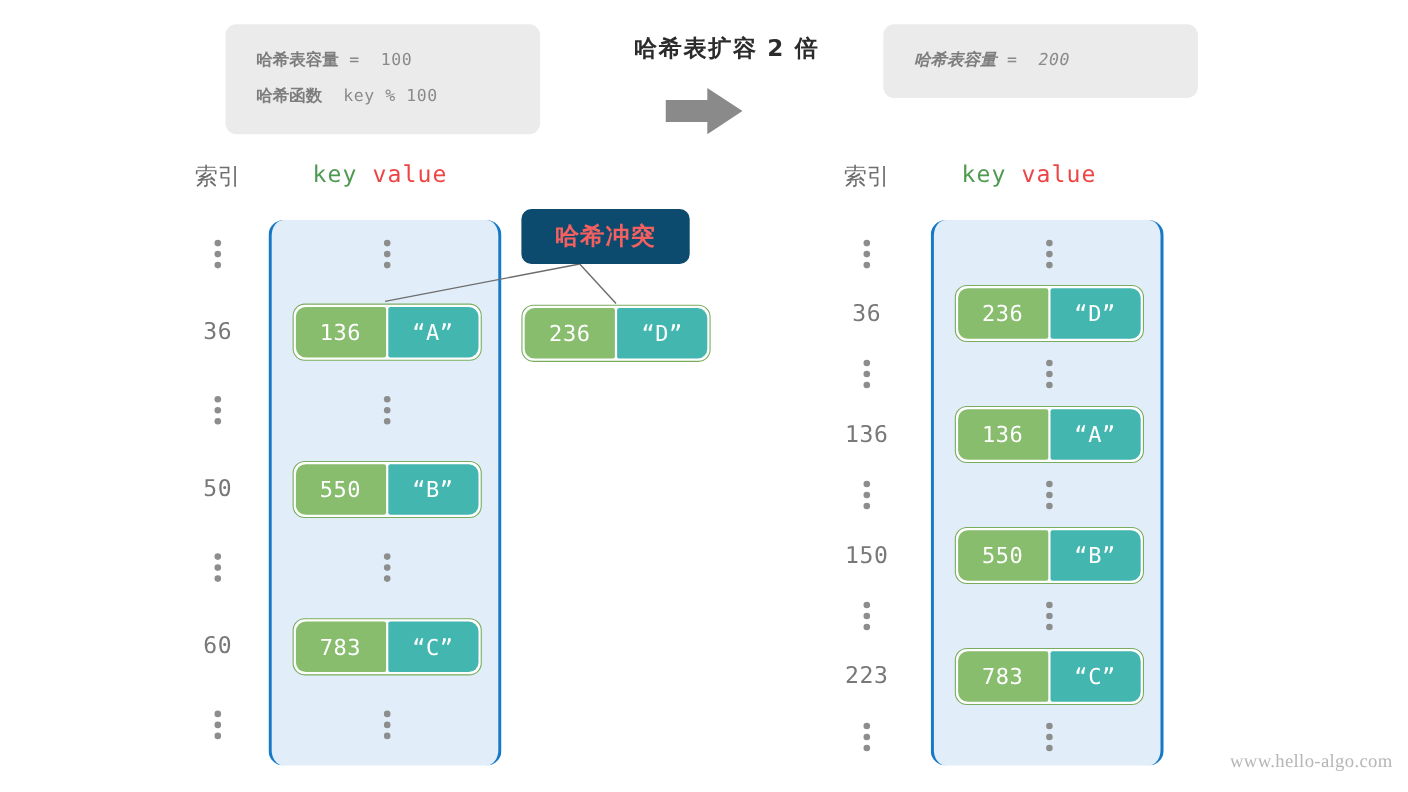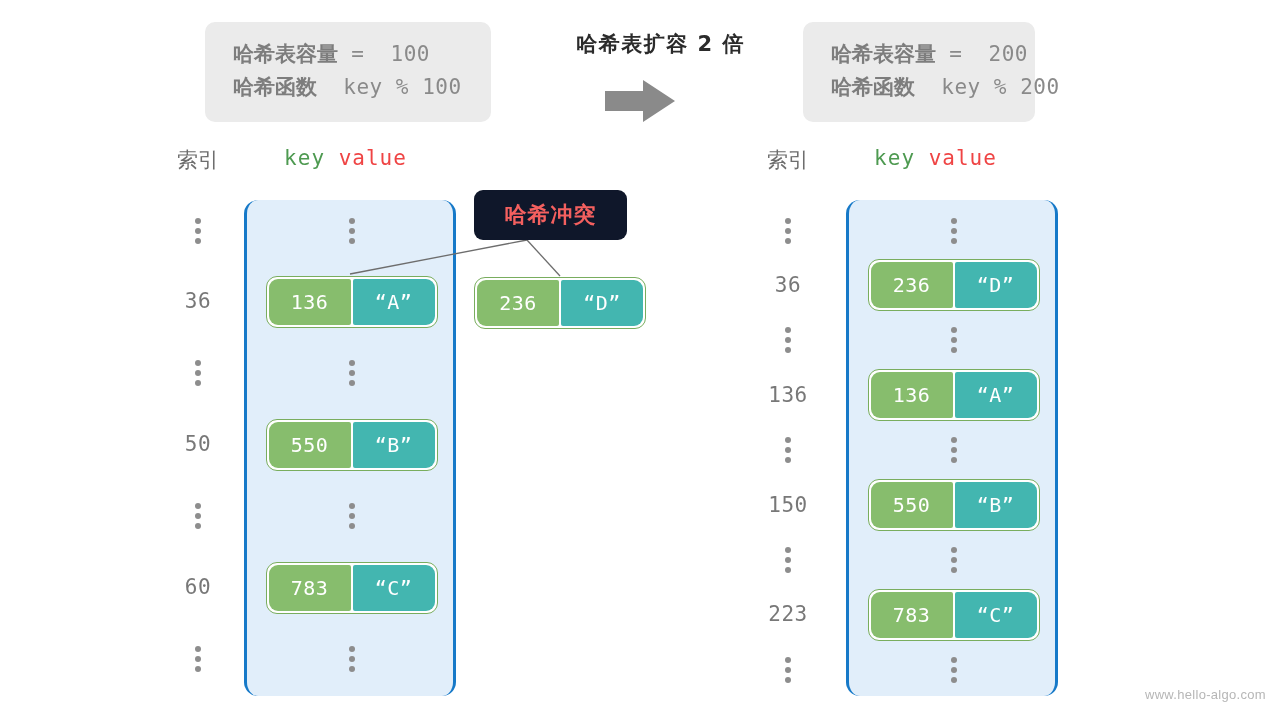--- a/index.html
+++ b/index.html
@@ -20,34 +20,34 @@
   .info-box {
     position: absolute;
     background: #ebebeb;
     border-radius: 10px;
     padding: 16px 28px 18px 28px;
     box-sizing: border-box;
   }
   .info-line {
     white-space: pre;
     font-family: "DejaVu Sans Mono", "Liberation Mono", monospace;
-    font-size: 21px;
+    font-size: 15px;
     line-height: 33px;
     color: #8a8a8a;
     letter-spacing: 0.5px;
   }
   .info-line .cjk {
     font-family: "DejaVu Sans", "Liberation Sans", sans-serif;
     font-weight: bold;
     color: #7d7d7d;
     letter-spacing: 0px;
   }
 
   #info-left  { left: 205px; top: 22px; width: 286px; }
-  #info-right { left: 803px; top: 22px; width: 232px; }
+  #info-right { left: 803px; top: 22px; width: 286px; font-style: italic; }
 
   
   #expand-title {
     position: absolute;
     left: 540px;
     top: 30px;
     width: 205px;
     text-align: right;
     font-size: 21px;
     font-weight: bold;
@@ -195,21 +195,21 @@
     top: auto;
   }
 
   
   #collision-callout {
     position: absolute;
     left: 474px;
     top: 190px;
     width: 153px;
     height: 50px;
-    background: #0f172a;
+    background: #0c4a6e;
     border-radius: 9px;
     display: flex;
     align-items: center;
     justify-content: center;
     font-size: 22px;
     font-weight: bold;
     color: #f4605f;
     letter-spacing: 1px;
   }
   #collision-leaders {
@@ -219,42 +219,41 @@
     width: 1280px;
     height: 720px;
     pointer-events: none;
   }
 
   
   #watermark {
     position: absolute;
     right: 14px;
     bottom: 18px;
-    font-family: Liberation Sans, sans-serif;
-    font-size: 13px;
+    font-family: Liberation Serif, serif;
+    font-size: 17px;
     color: #b6b6b6;
     letter-spacing: 0.3px;
   }
 </style>
 </head>
 <body>
 
 <div class="info-box" id="info-left">
   <div class="info-line"><span class="cjk">哈希表容量</span><span> =  100</span></div>
   <div class="info-line"><span class="cjk">哈希函数</span><span>  key % 100</span></div>
 </div>
 
 <div id="expand-title">哈希表扩容 2 倍</div>
 <svg id="arrow-right-icon" width="70" height="42" viewBox="0 0 70 42">
   <polygon points="0,11 38,11 38,0 70,21 38,42 38,31 0,31" fill="#8a8a8a"></polygon>
 </svg>
 
 <div class="info-box" id="info-right">
   <div class="info-line"><span class="cjk">哈希表容量</span><span> =  200</span></div>
-  <div class="info-line"><span class="cjk">哈希函数</span><span>  key % 200</span></div>
 </div>
 
 <div class="table-block" id="left-table" style="left:158px; top:146px; width:295px; height:552px;">
   <div class="col-headers">
     <div class="hdr-index">索引</div>
     <div class="hdr-kv"><span class="hdr-key">key</span><span class="hdr-value"> value</span></div>
   </div>
   <div class="bucket-container" style="left:86px; top:54px; width:212px; height:496px;"></div>
   <div id="left-rows">
       <div class="trow" style="top: 58px;">

